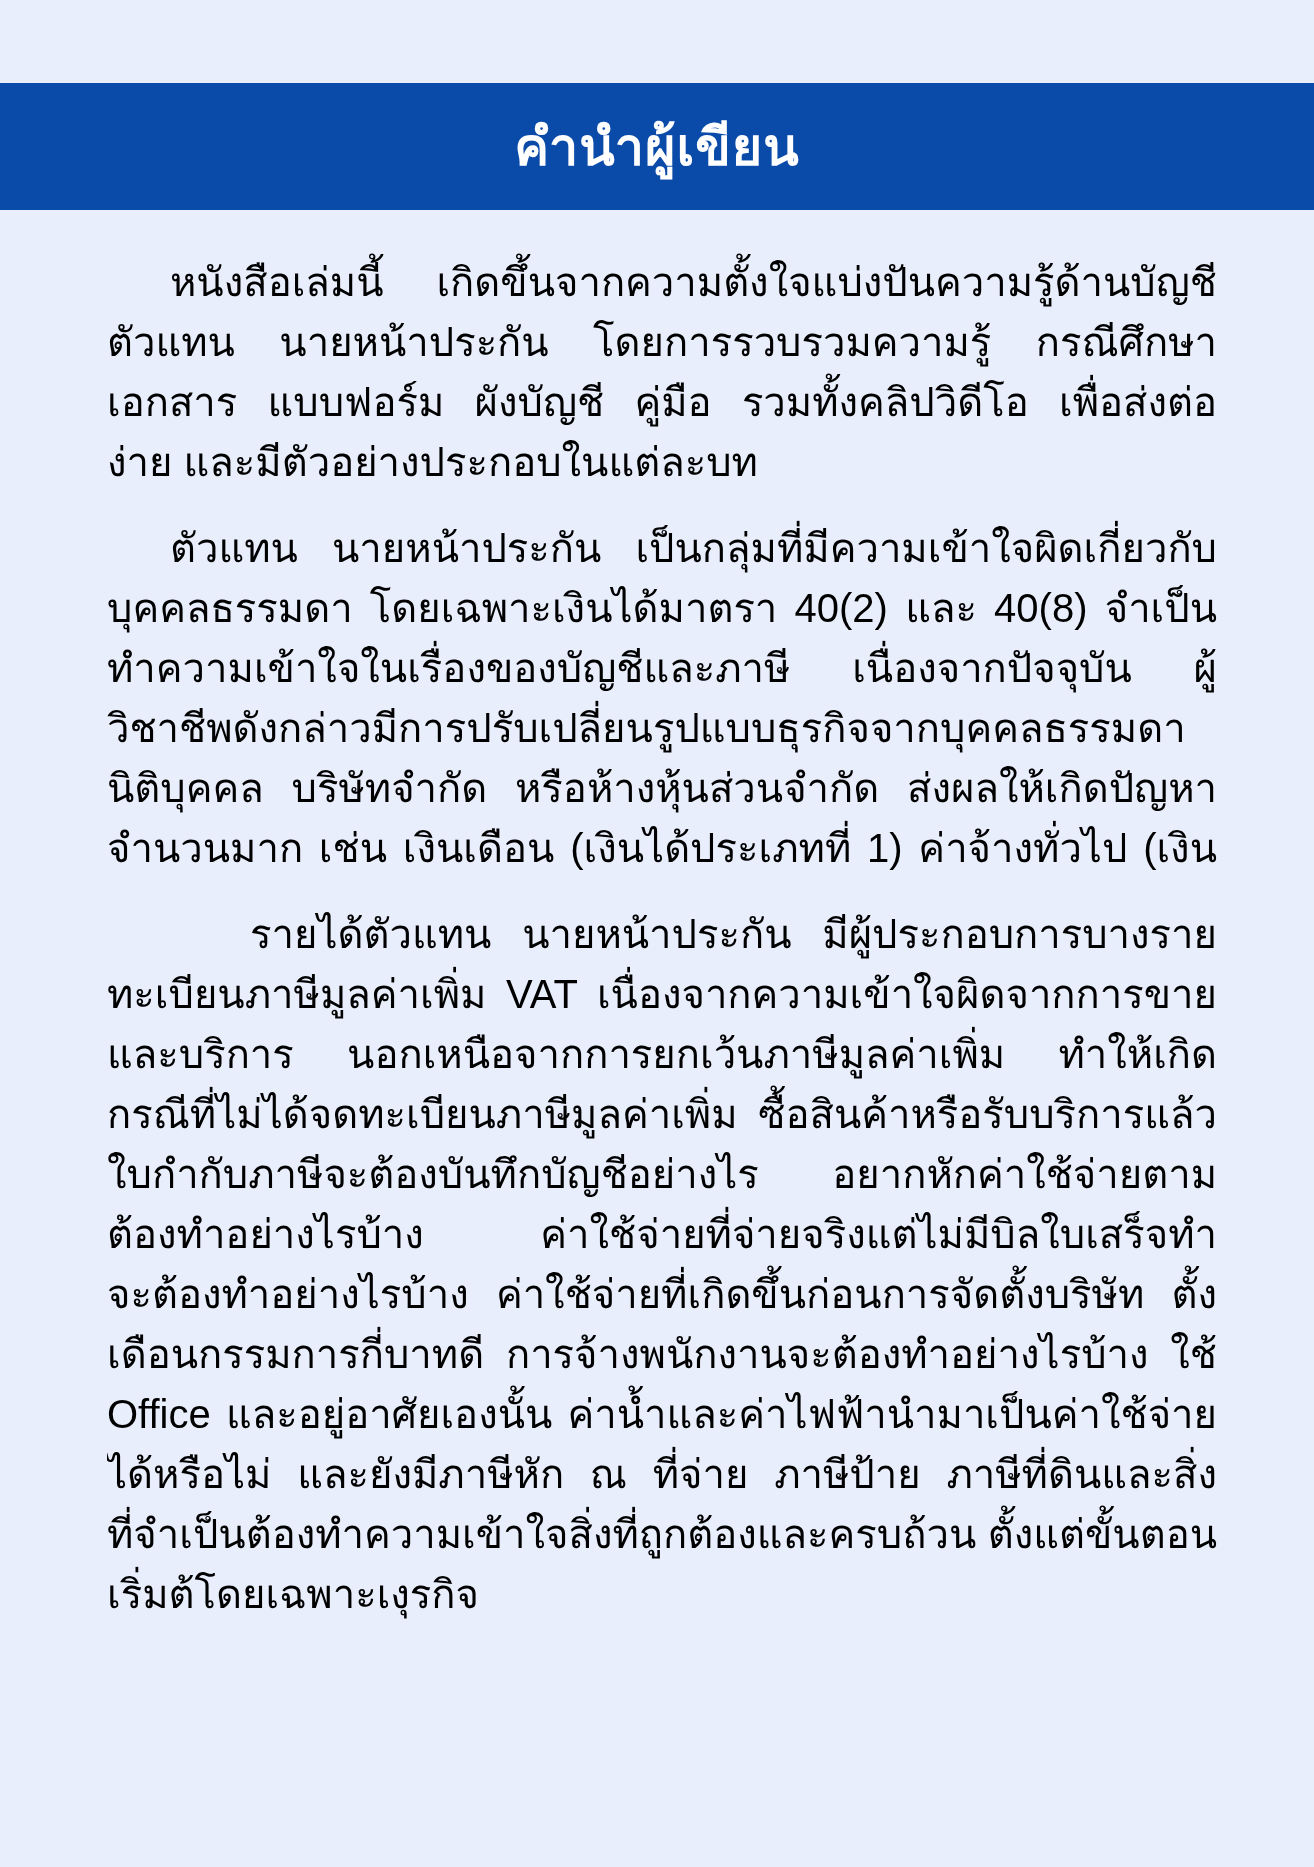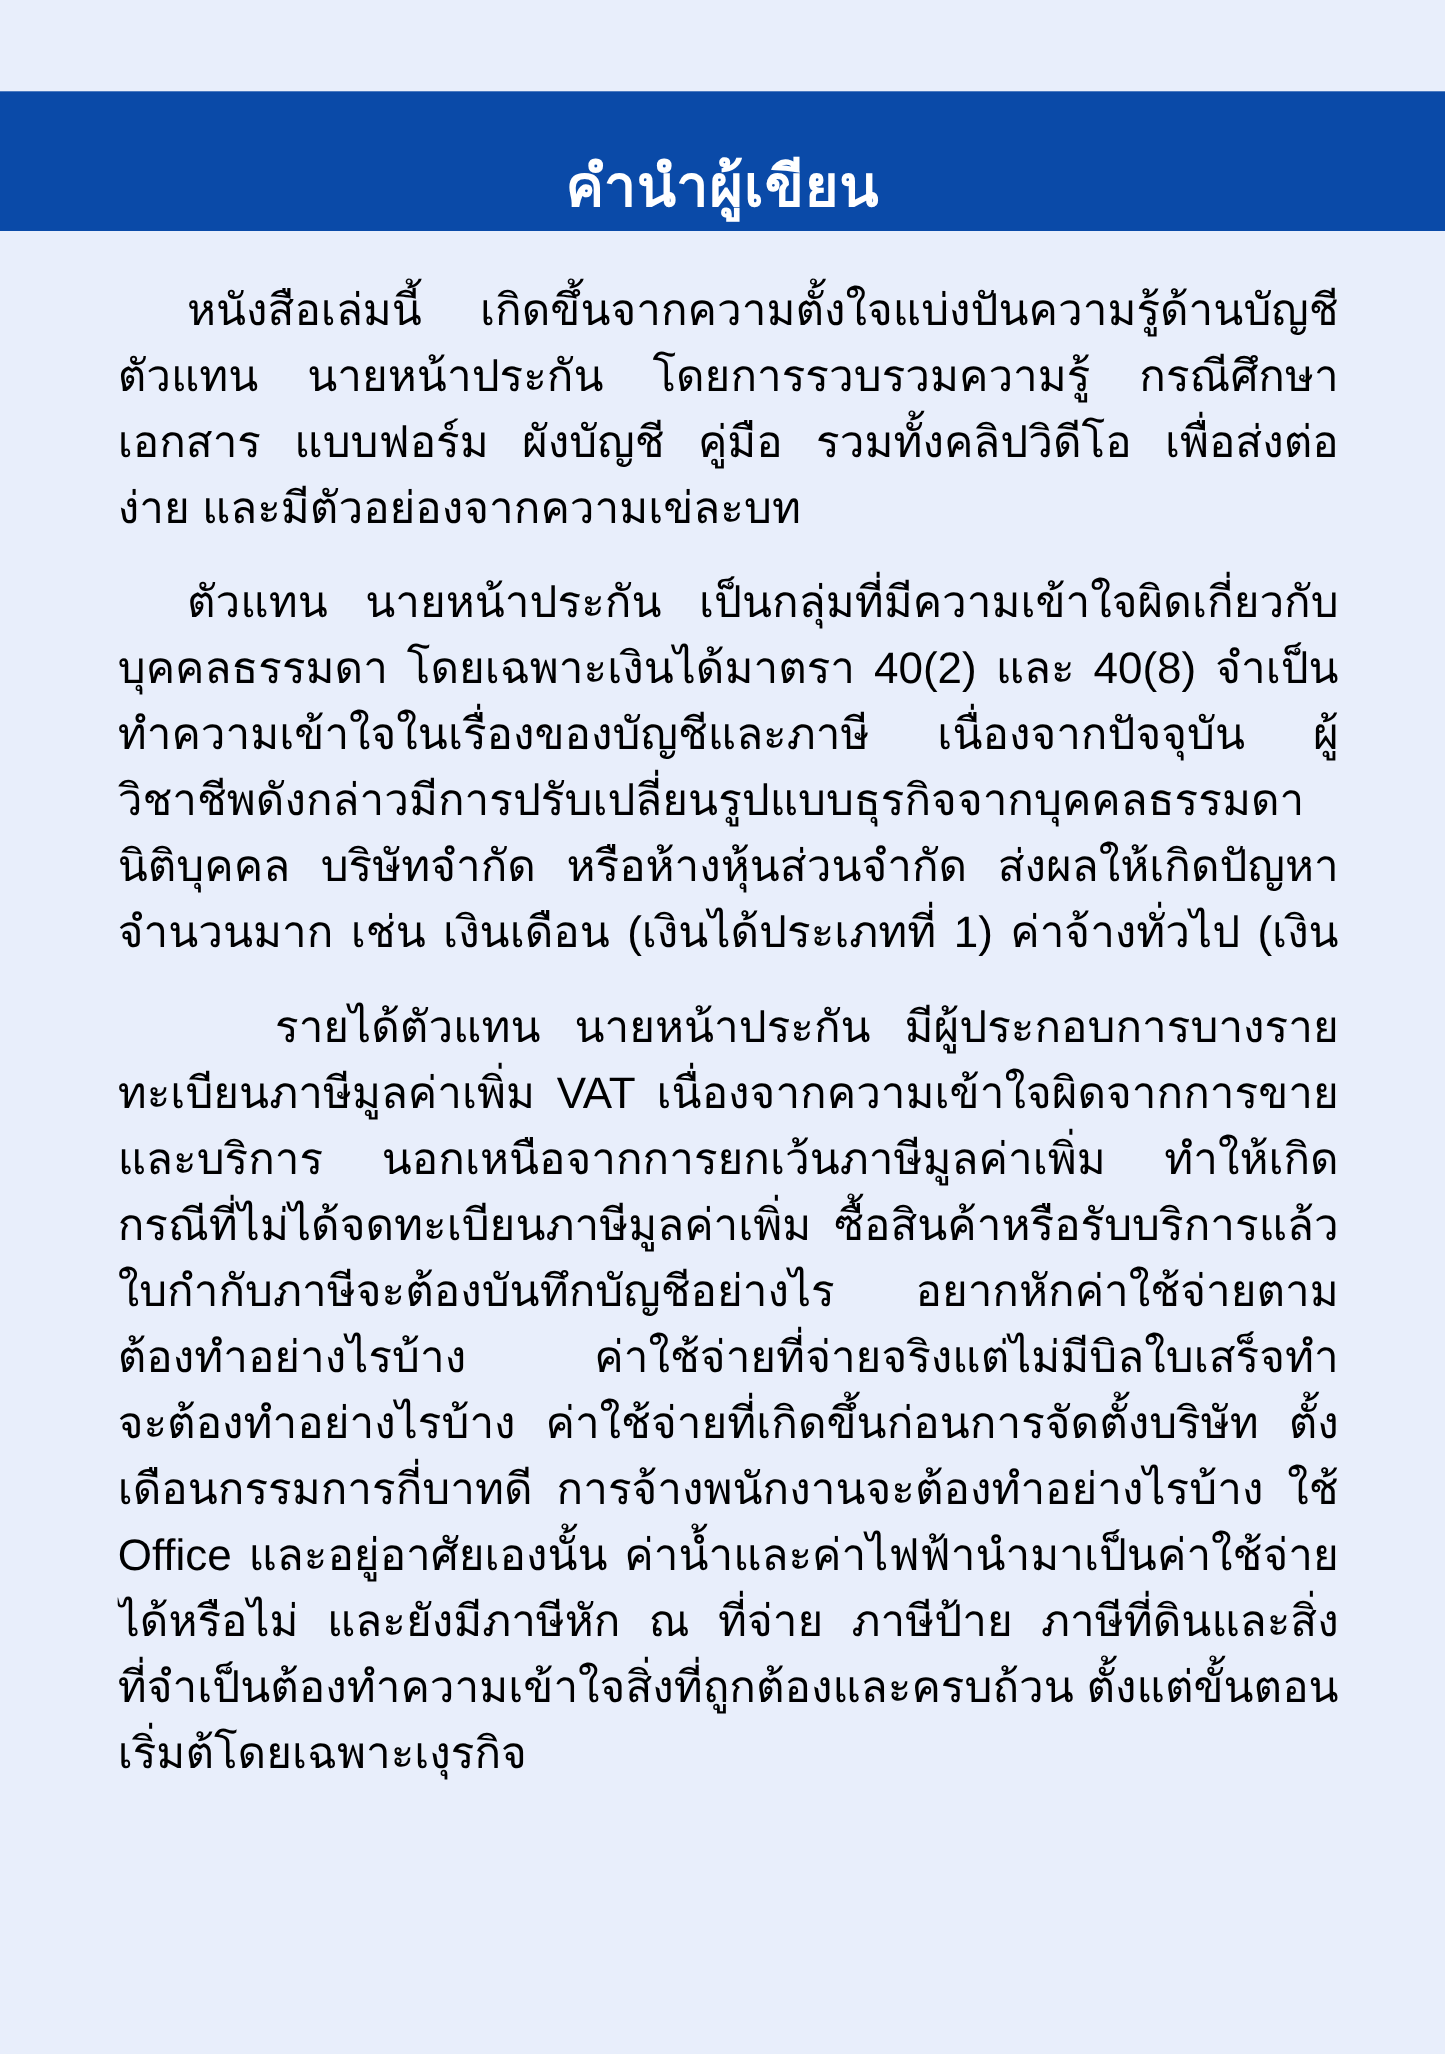--- a/index.html
+++ b/index.html
@@ -10,21 +10,21 @@
     font-family: "Liberation Sans", "DejaVu Sans", sans-serif;
     overflow: hidden;
   }
   .page { width: 1314px; height: 1867px; }
   .title-bar {
     margin-top: 83px;
     height: 127px;
     width: 100%;
     background: var(--header-bg, #0a4aa8);
     display: flex;
-    align-items: flex-end;
+    align-items: center;
     justify-content: center;
   }
   .title {
     color: var(--title-color, #ffffff);
     font-size: 52px;
     font-weight: 700;
     margin: 0;
     letter-spacing: 1px;
   }
   .content {
@@ -52,21 +52,21 @@
   <header class="title-bar">
     <h1 class="title">คำนำผู้เขียน</h1>
   </header>
 
   <main class="content">
 
     <section class="para p1">
       <div class="line first">หนังสือเล่มนี้ เกิดขึ้นจากความตั้งใจแบ่งปันความรู้ด้านบัญชีและภาษี</div>
       <div class="line">ตัวแทน นายหน้าประกัน โดยการรวบรวมความรู้ กรณีศึกษา ตัวอย่าง</div>
       <div class="line">เอกสาร แบบฟอร์ม ผังบัญชี คู่มือ รวมทั้งคลิปวิดีโอ เพื่อส่งต่อความรู้ให้</div>
-      <div class="line last">ง่าย และมีตัวอย่องจากความเข่ละบท</div>
+      <div class="line last">ง่าย และมีตัวอย่างประกอบในแต่ละบท</div>
     </section>
 
     <section class="para p2">
       <div class="line first">ตัวแทน นายหน้าประกัน เป็นกลุ่มที่มีความเข้าใจผิดเกี่ยวกับภาษีเงินได้</div>
       <div class="line">บุคคลธรรมดา โดยเฉพาะเงินได้มาตรา 40(2) และ 40(8) จำเป็นต้อง</div>
       <div class="line">ทำความเข้าใจในเรื่องของบัญชีและภาษี เนื่องจากปัจจุบัน ผู้ประกอบ</div>
       <div class="line">วิชาชีพดังกล่าวมีการปรับเปลี่ยนรูปแบบธุรกิจจากบุคคลธรรมดาเป็น</div>
       <div class="line">นิติบุคคล บริษัทจำกัด หรือห้างหุ้นส่วนจำกัด ส่งผลให้เกิดปัญหาตามมา</div>
       <div class="line">จำนวนมาก เช่น เงินเดือน (เงินได้ประเภทที่ 1) ค่าจ้างทั่วไป (เงินได้</div>
     </section>

